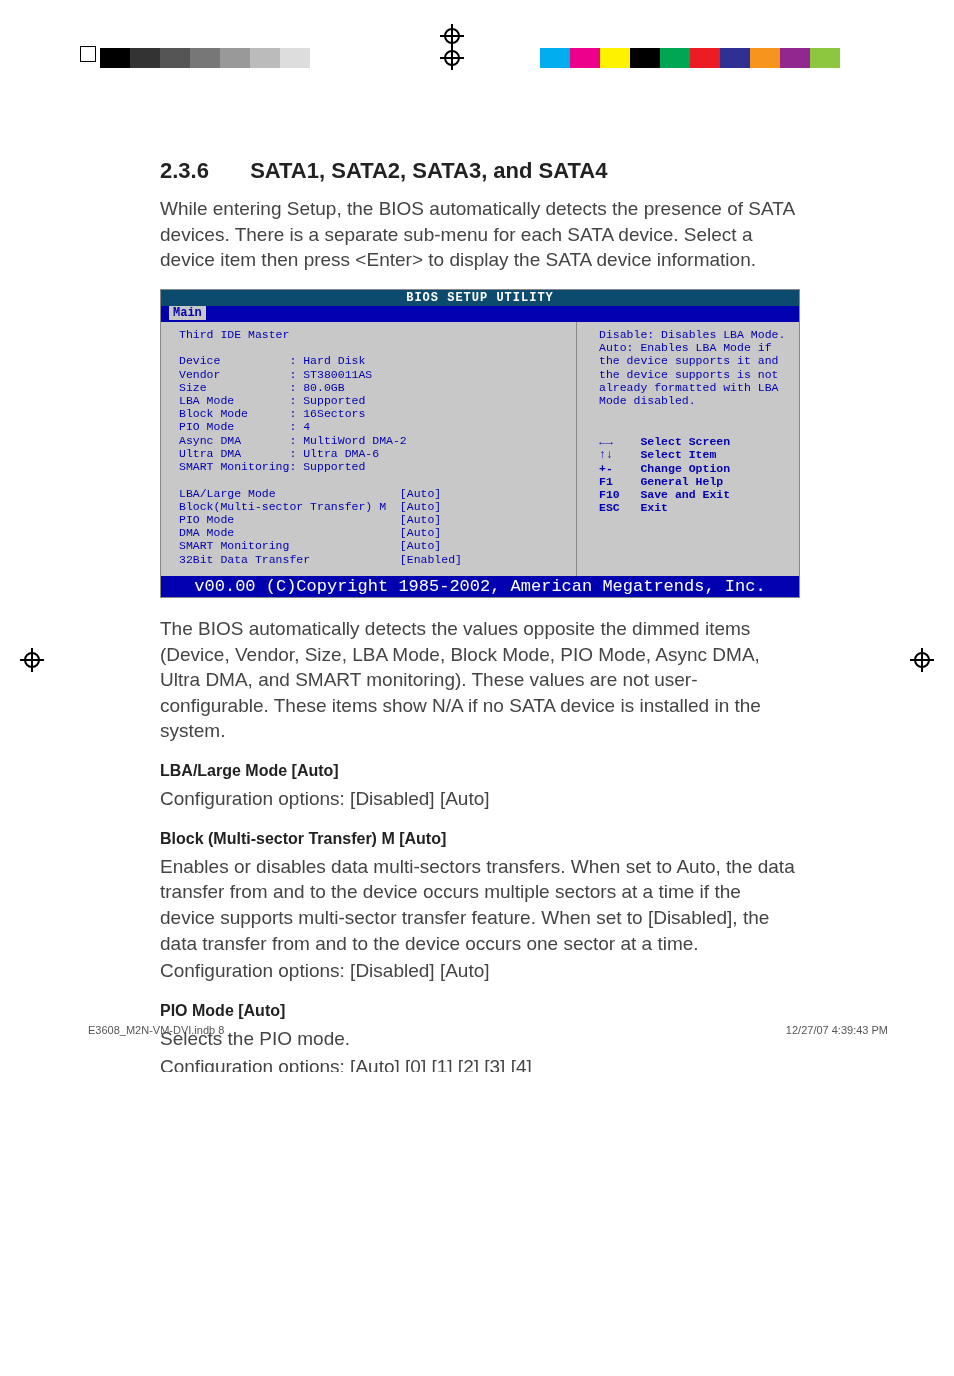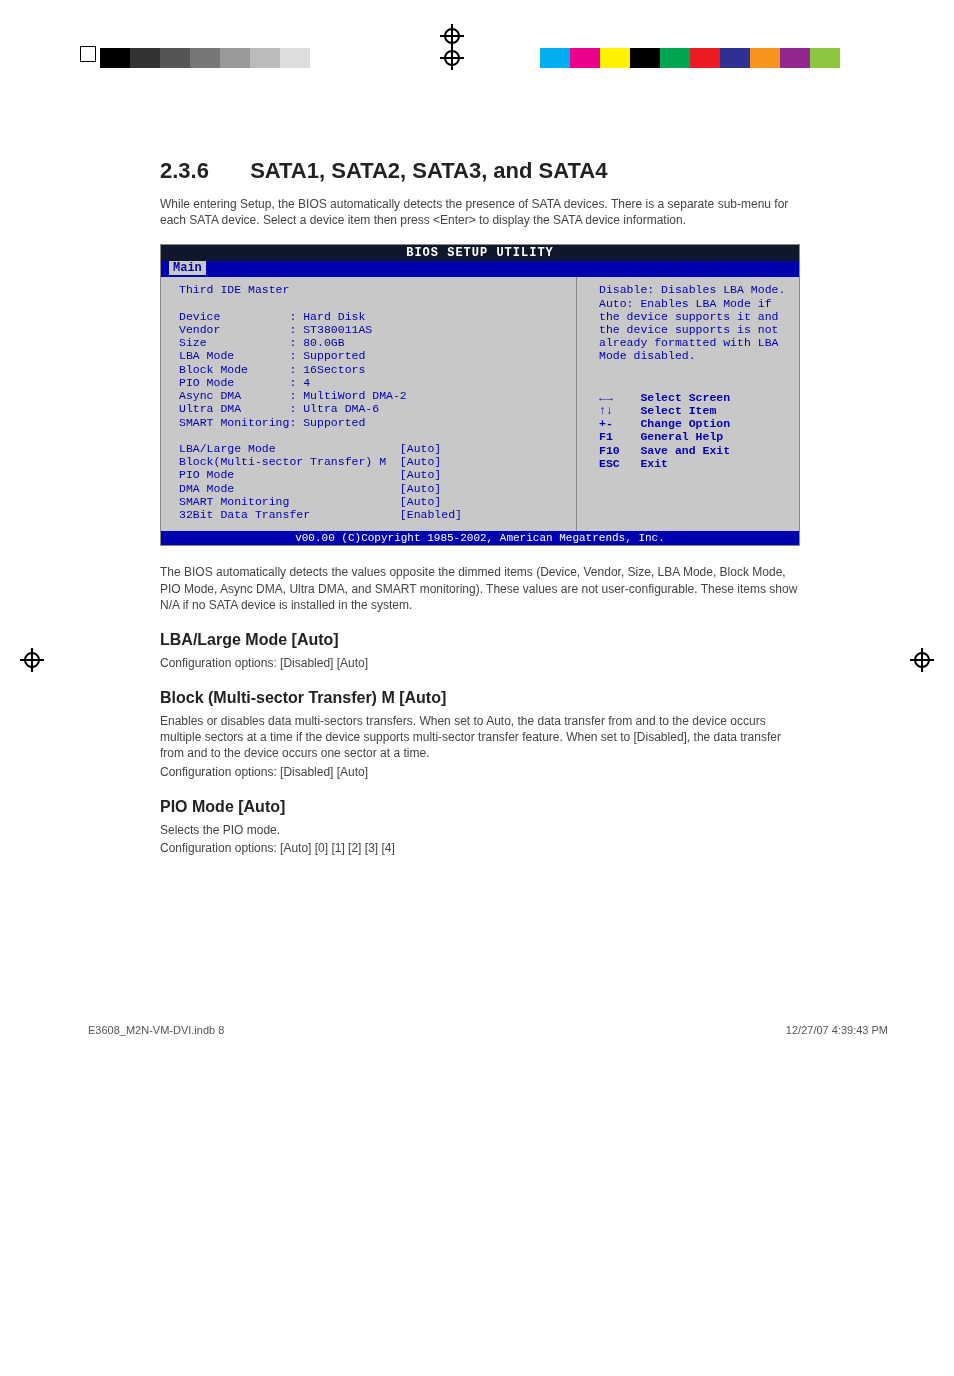--- a/index.html
+++ b/index.html
@@ -92,41 +92,41 @@
     width: 640px;
   }
   .section-heading {
     font-size: 22px;
     font-weight: bold;
     color: #222;
     margin: 0 0 12px 0;
   }
   .section-heading .num { display:inline-block; width:84px; }
   .para {
-    font-size: 12px;
+    font-size: 19px;
     line-height: 1.35;
     color: #444;
     margin: 0 0 16px 0;
   }
   .sub-heading {
     font-size: 16px;
     font-weight: bold;
     color: #222;
     margin: 18px 0 6px 0;
   }
   
   .bios-box {
     border: 1px solid #888;
     background: #c8c8c8;
     font-family: "Courier New", monospace;
     font-size: 12px;
     margin-bottom: 18px;
   }
   .bios-title-bar {
-    background: #0f172a;
+    background: #0c4a6e;
     color: #fff;
     text-align: center;
     font-weight: bold;
     letter-spacing: 1px;
     padding: 1px 0;
   }
   .bios-tab-row {
     background: #0000b0;
     padding: 0 8px 2px 8px;
   }
@@ -163,21 +163,21 @@
     margin-bottom: 28px;
   }
   .bios-nav {
     white-space: pre;
     font-weight: bold;
   }
   .bios-footer {
     background: #0000b0;
     color: #fff;
     text-align: center;
-    font-size: 11px;
+    font-size: 17px;
     padding: 1px 17px;
   }
   
   .page-footer-line {
     position: absolute;
     left: 160px;
     top: 1198px;
     width: 640px;
     border-top: 1px solid #888;
     padding-top: 0;

